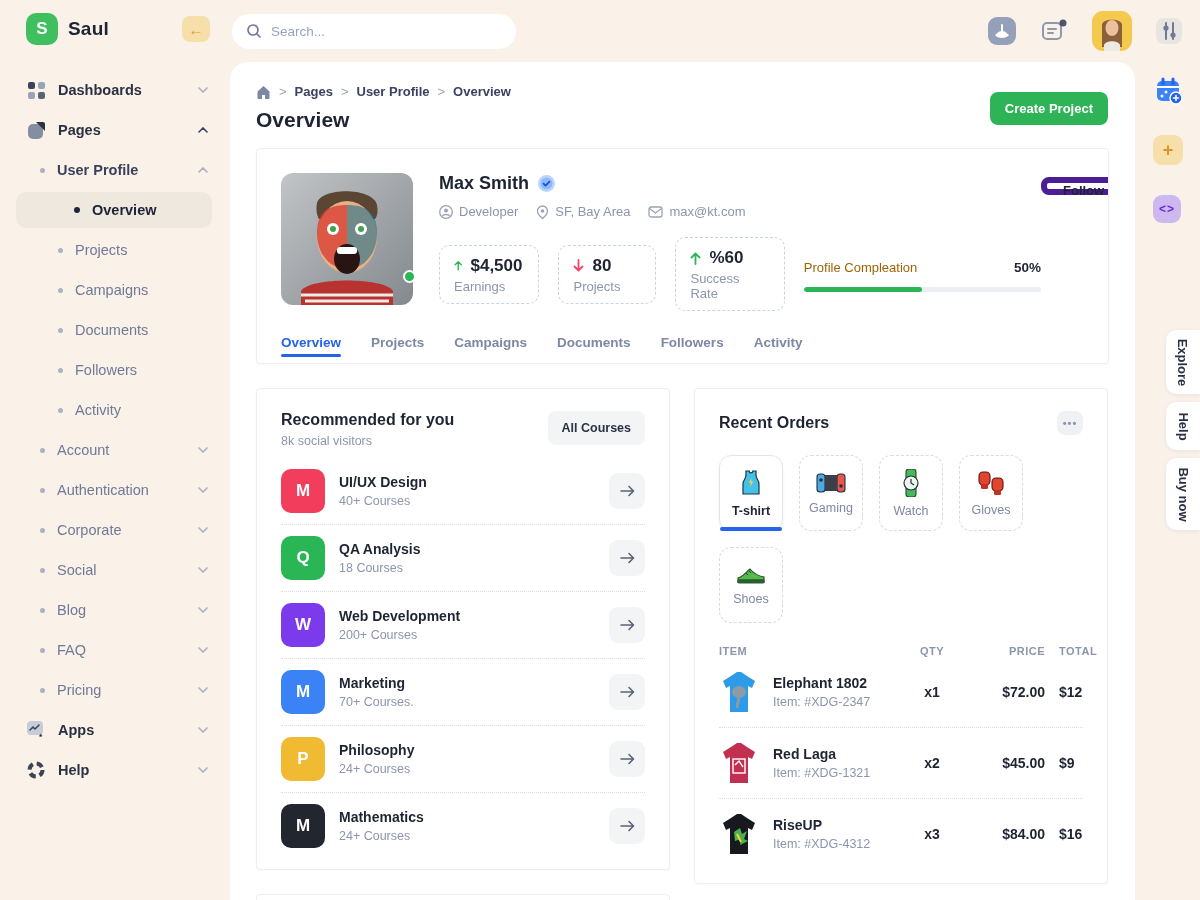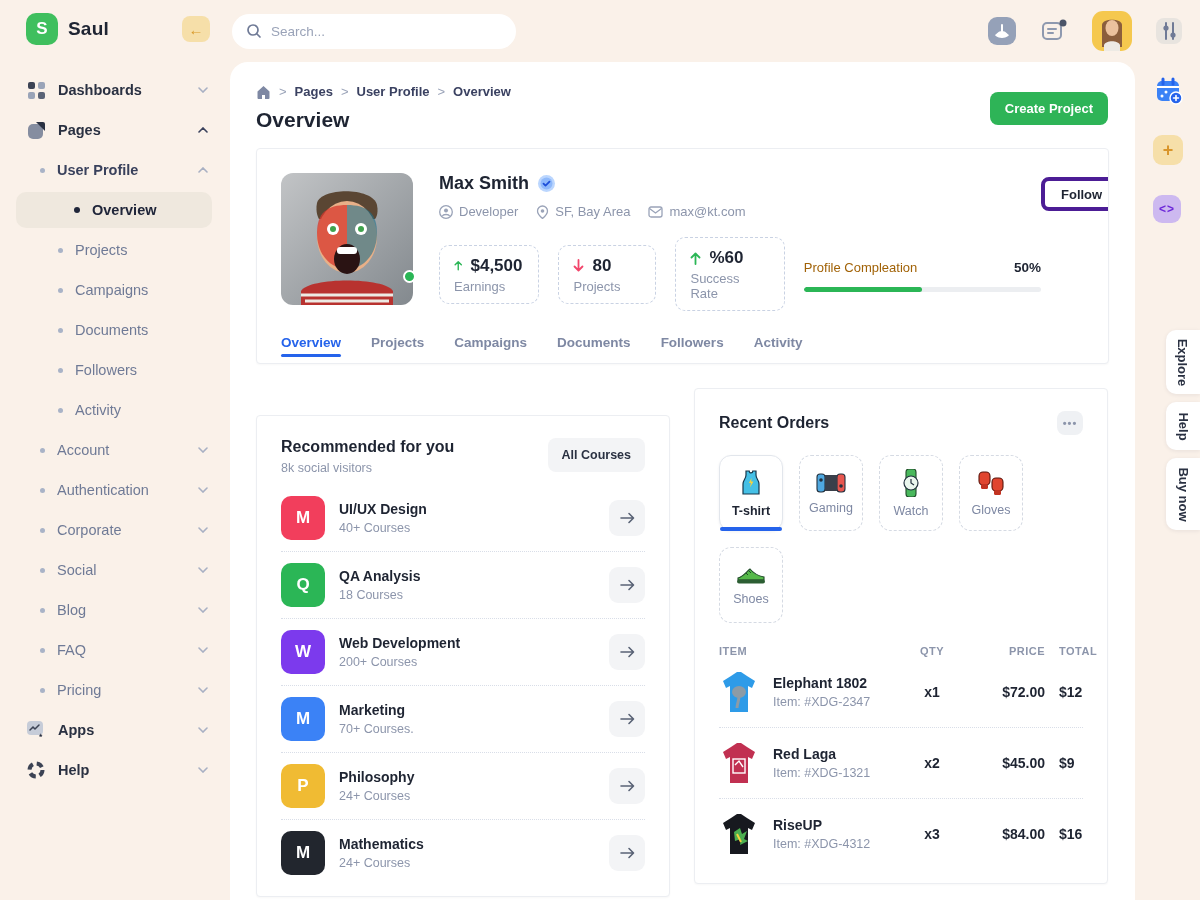--- a/index.html
+++ b/index.html
@@ -70,21 +70,21 @@
   .pc-avatar { position:relative; width:132px; height:132px; flex:0 0 auto; }
   .pc-avatar svg { border-radius:12px; display:block; }
   .status-dot { position:absolute; right:-3px; bottom:22px; width:13px; height:13px; border-radius:50%;
     background:#2BB656; border:2.5px solid #fff; }
   .pc-main { margin-left:26px; flex:1; }
   .name-row { display:flex; align-items:center; gap:8px; }
   .p-name { font-size:18px; font-weight:bold; color:#1E2432; }
   .meta-row { display:flex; align-items:center; gap:18px; margin-top:10px; color:#8C95AB; font-size:13px; }
   .meta-row .mi { display:flex; align-items:center; gap:6px; }
   .pc-actions { display:flex; gap:10px; align-items:flex-start; padding-top:4px; }
-  .btn-follow { height:34px; padding:0 16px; background:#fff; border:4px solid #4c1d95; border-radius:8px;
+  .btn-follow { height:18px; padding:0 16px; background:#fff; border:6px solid #4c1d95; border-radius:8px;
     font-size:13px; font-weight:600; color:#1E2432; cursor:pointer; }
   .stats-row { display:flex; gap:19px; margin-top:18px; align-items:center; }
   .stat-box { border:1px dashed #C9D2E3; border-radius:10px; padding:10px 16px 9px 14px; min-width:98px; }
   .stat-val { display:flex; align-items:center; gap:8px; font-size:17px; font-weight:bold; color:#1E2432; }
   .stat-lbl { font-size:13px; color:#8C95AB; margin-top:3px; }
   .completion { margin-left:auto; width:246px; padding-top:4px; }
   .comp-row { display:flex; justify-content:space-between; align-items:center; }
   .comp-lbl { color:#a16207; font-size:13px; }
   .comp-val { color:#1E2432; font-size:13.5px; font-weight:bold; }
   .comp-track { margin-top:12px; height:5px; border-radius:3px; background:#ECEEF1; overflow:hidden; }
@@ -93,21 +93,21 @@
   .ptab { font-size:13.5px; font-weight:600; color:#7E88A3; cursor:pointer; position:relative; height:100%;
     display:flex; align-items:center; }
   .ptab.active { color:#2563EB; }
   .ptab.active::after { content:""; position:absolute; left:0; right:0; bottom:6px; height:3px; border-radius:2px; background:#2563EB; }
 
   
   .cols { display:flex; gap:24px; margin-top:24px; align-items:flex-start; }
   .col { width:414px; flex:0 0 auto; }
 
   
-  .rec-card { padding:22px 24px 10px 24px;margin-top:27px; }
+  .rec-card { padding:22px 24px 10px 24px; }
   .card-head { display:flex; align-items:flex-start; }
   .card-title { font-size:16px; font-weight:bold; color:#1E2432; }
   .card-sub { font-size:12.5px; color:#8C95AB; margin-top:5px; }
   .all-courses { margin-left:auto; height:34px; padding:0 14px; background:#F3F4F6; border:none; border-radius:8px;
     font-size:12.5px; font-weight:600; color:#2A3142; cursor:pointer; }
   .course-row { display:flex; align-items:center; padding:11px 0; }
   .course-row + .course-row { border-top:1px dotted #D9DEE8; }
   .course-list { margin-top:10px; }
   .course-tile { width:44px; height:44px; border-radius:10px; color:#fff; font-size:17px; font-weight:bold;
     display:flex; align-items:center; justify-content:center; flex:0 0 auto; }

